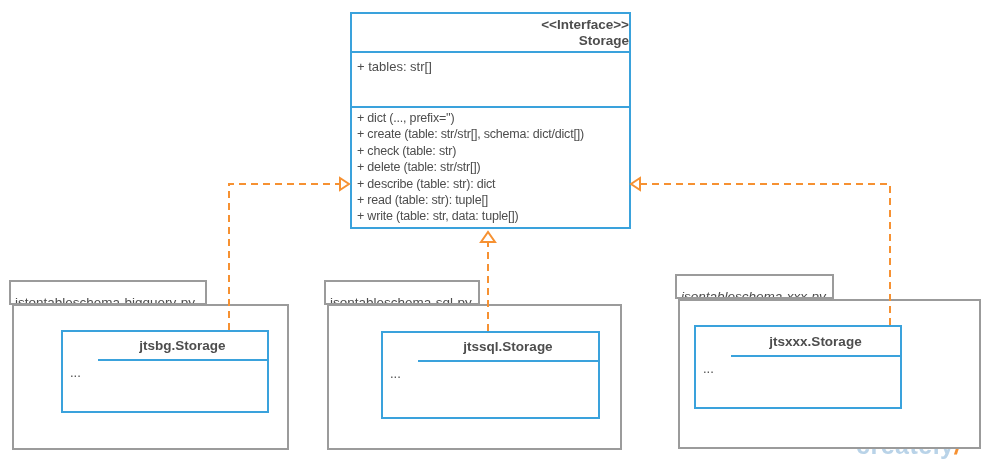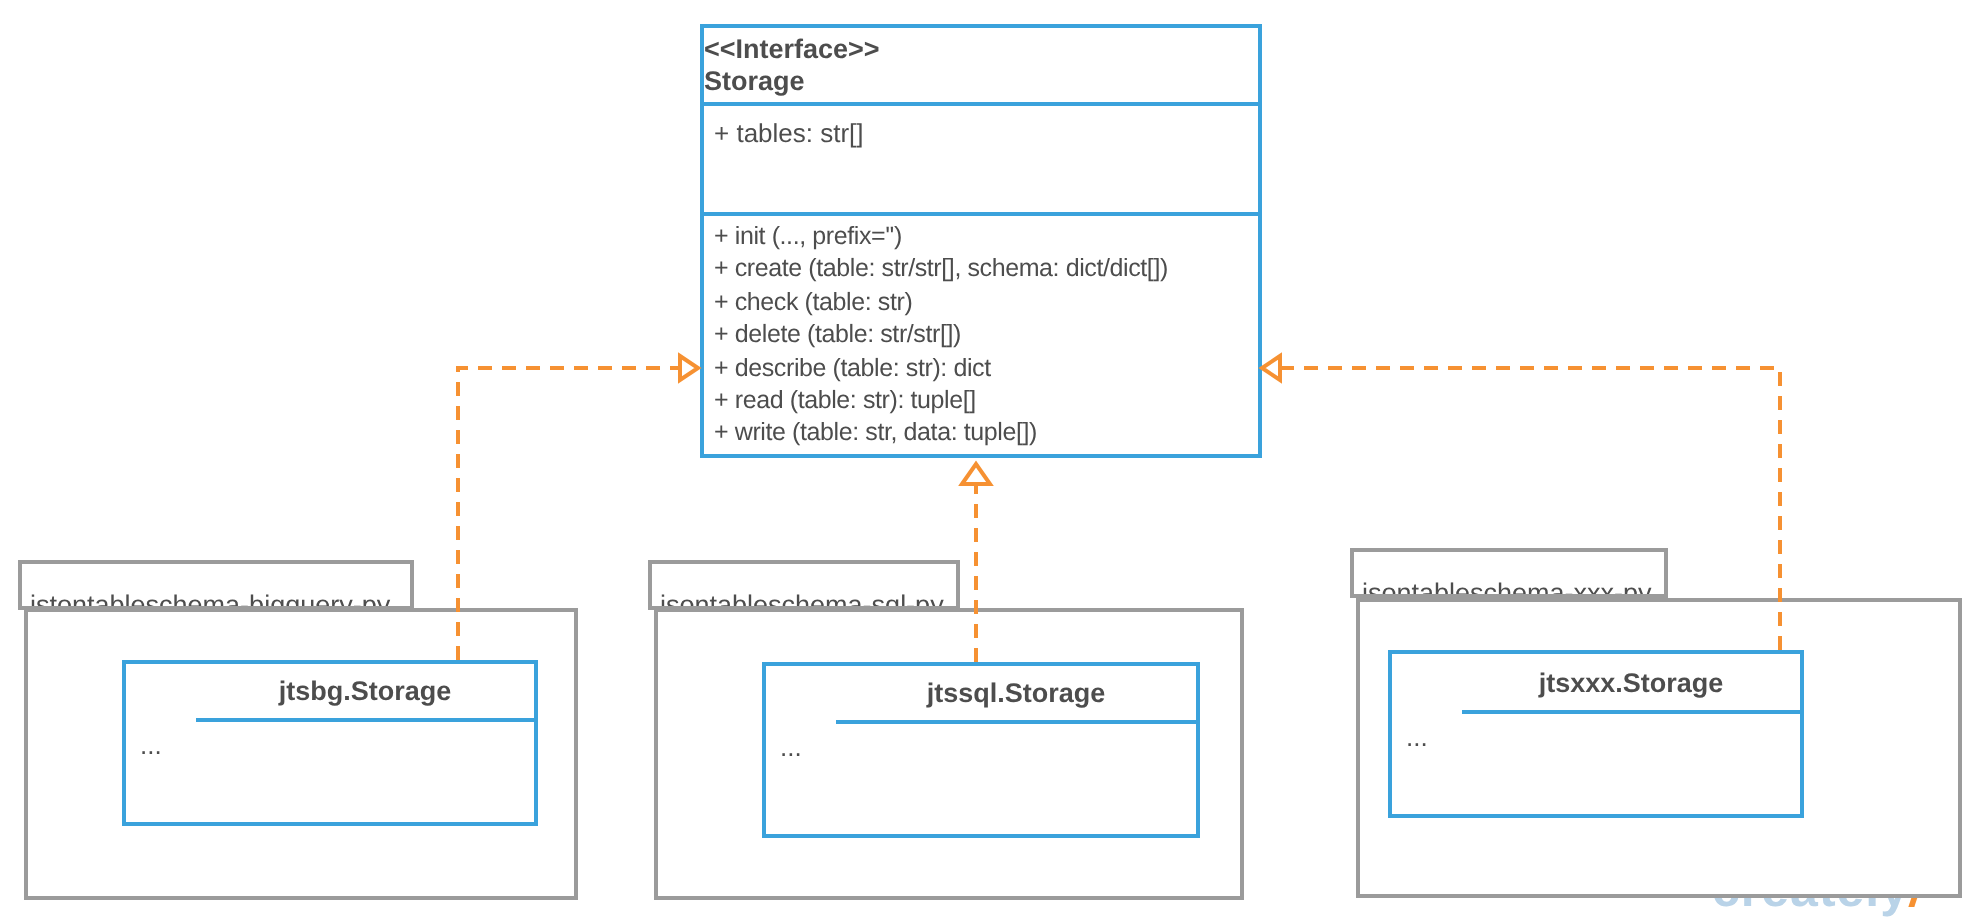--- a/index.html
+++ b/index.html
@@ -20,21 +20,21 @@
   }
 
   
   .iface{
     position:absolute;left:350px;top:12px;width:281px;height:217px;
     box-sizing:border-box;border:2px solid var(--box-blue);
     background:#fff;z-index:2;display:flex;flex-direction:column;
   }
   .iface-head{
     height:39px;box-sizing:border-box;border-bottom:2px solid var(--box-blue);
-    display:flex;flex-direction:column;align-items:flex-start;justify-content:center;
+    display:flex;flex-direction:column;align-items:flex-end;justify-content:center;
     font-weight:bold;font-size:13.5px;line-height:16px;
   }
   .iface-attrs{
     height:55px;box-sizing:border-box;border-bottom:2px solid var(--box-blue);
     padding:6px 5px;font-size:13px;
   }
   .iface-methods{
     flex:1;padding:2px 5px;font-size:12.5px;letter-spacing:-0.2px;line-height:16.4px;
   }
   .iface-methods div{white-space:nowrap;}
@@ -88,21 +88,21 @@
 
   <div class="iface">
     <div class="iface-head">
       <div>&lt;&lt;Interface&gt;&gt;</div>
       <div>Storage</div>
     </div>
     <div class="iface-attrs">
       <div>+ tables: str[]</div>
     </div>
     <div class="iface-methods">
-      <div>+ init (..., prefix='')</div>
+      <div>+ dict (..., prefix='')</div>
       <div>+ create (table: str/str[], schema: dict/dict[])</div>
       <div>+ check (table: str)</div>
       <div>+ delete (table: str/str[])</div>
       <div>+ describe (table: str): dict</div>
       <div>+ read (table: str): tuple[]</div>
       <div>+ write (table: str, data: tuple[])</div>
     </div>
   </div>
 
   <div class="pkg-body" style="left:12px;top:304px;width:277px;height:146px;"></div>
@@ -117,21 +117,21 @@
   <div class="pkg-body" style="left:327px;top:304px;width:295px;height:146px;"></div>
   <div class="pkg-tab" style="left:324px;top:280px;width:156px;">
     <span>jsontableschema-sql-py</span>
   </div>
   <div class="cls" style="left:381px;top:331px;width:219px;height:88px;">
     <div class="cls-title" style="height:29px;">jtssql.Storage</div>
     <div class="cls-body">...</div>
   </div>
 
   <div class="pkg-body" style="left:678px;top:299px;width:303px;height:150px;"></div>
-  <div class="pkg-tab" style="left:675px;top:274px;width:159px;">
+  <div class="pkg-tab" style="left:675px;top:274px;width:159px;font-style:italic;">
     <span>jsontableschema-xxx-py</span>
   </div>
   <div class="cls" style="left:694px;top:325px;width:208px;height:84px;">
     <div class="cls-title" style="height:30px;">jtsxxx.Storage</div>
     <div class="cls-body">...</div>
   </div>
 
   <svg id="connector-layer" width="989" height="460">
     <path class="conn" d="M229,330 L229,184 L340,184"></path>
     <polygon class="arrowhead" points="340,178 349,184 340,190"></polygon>

